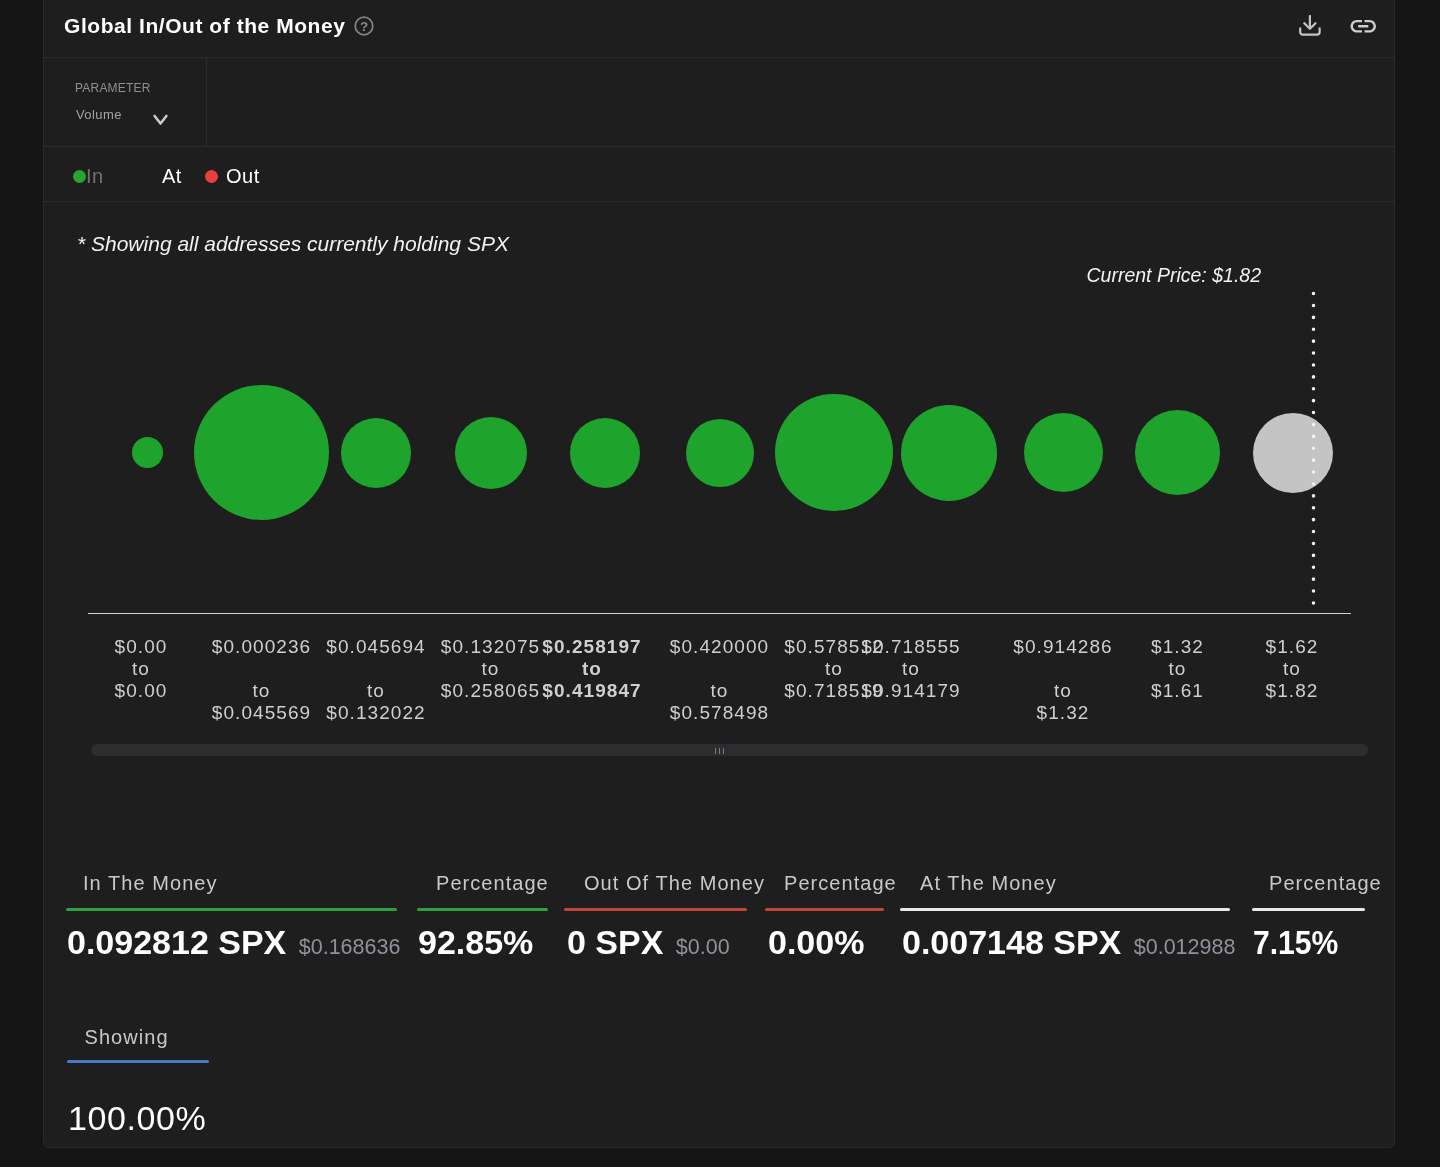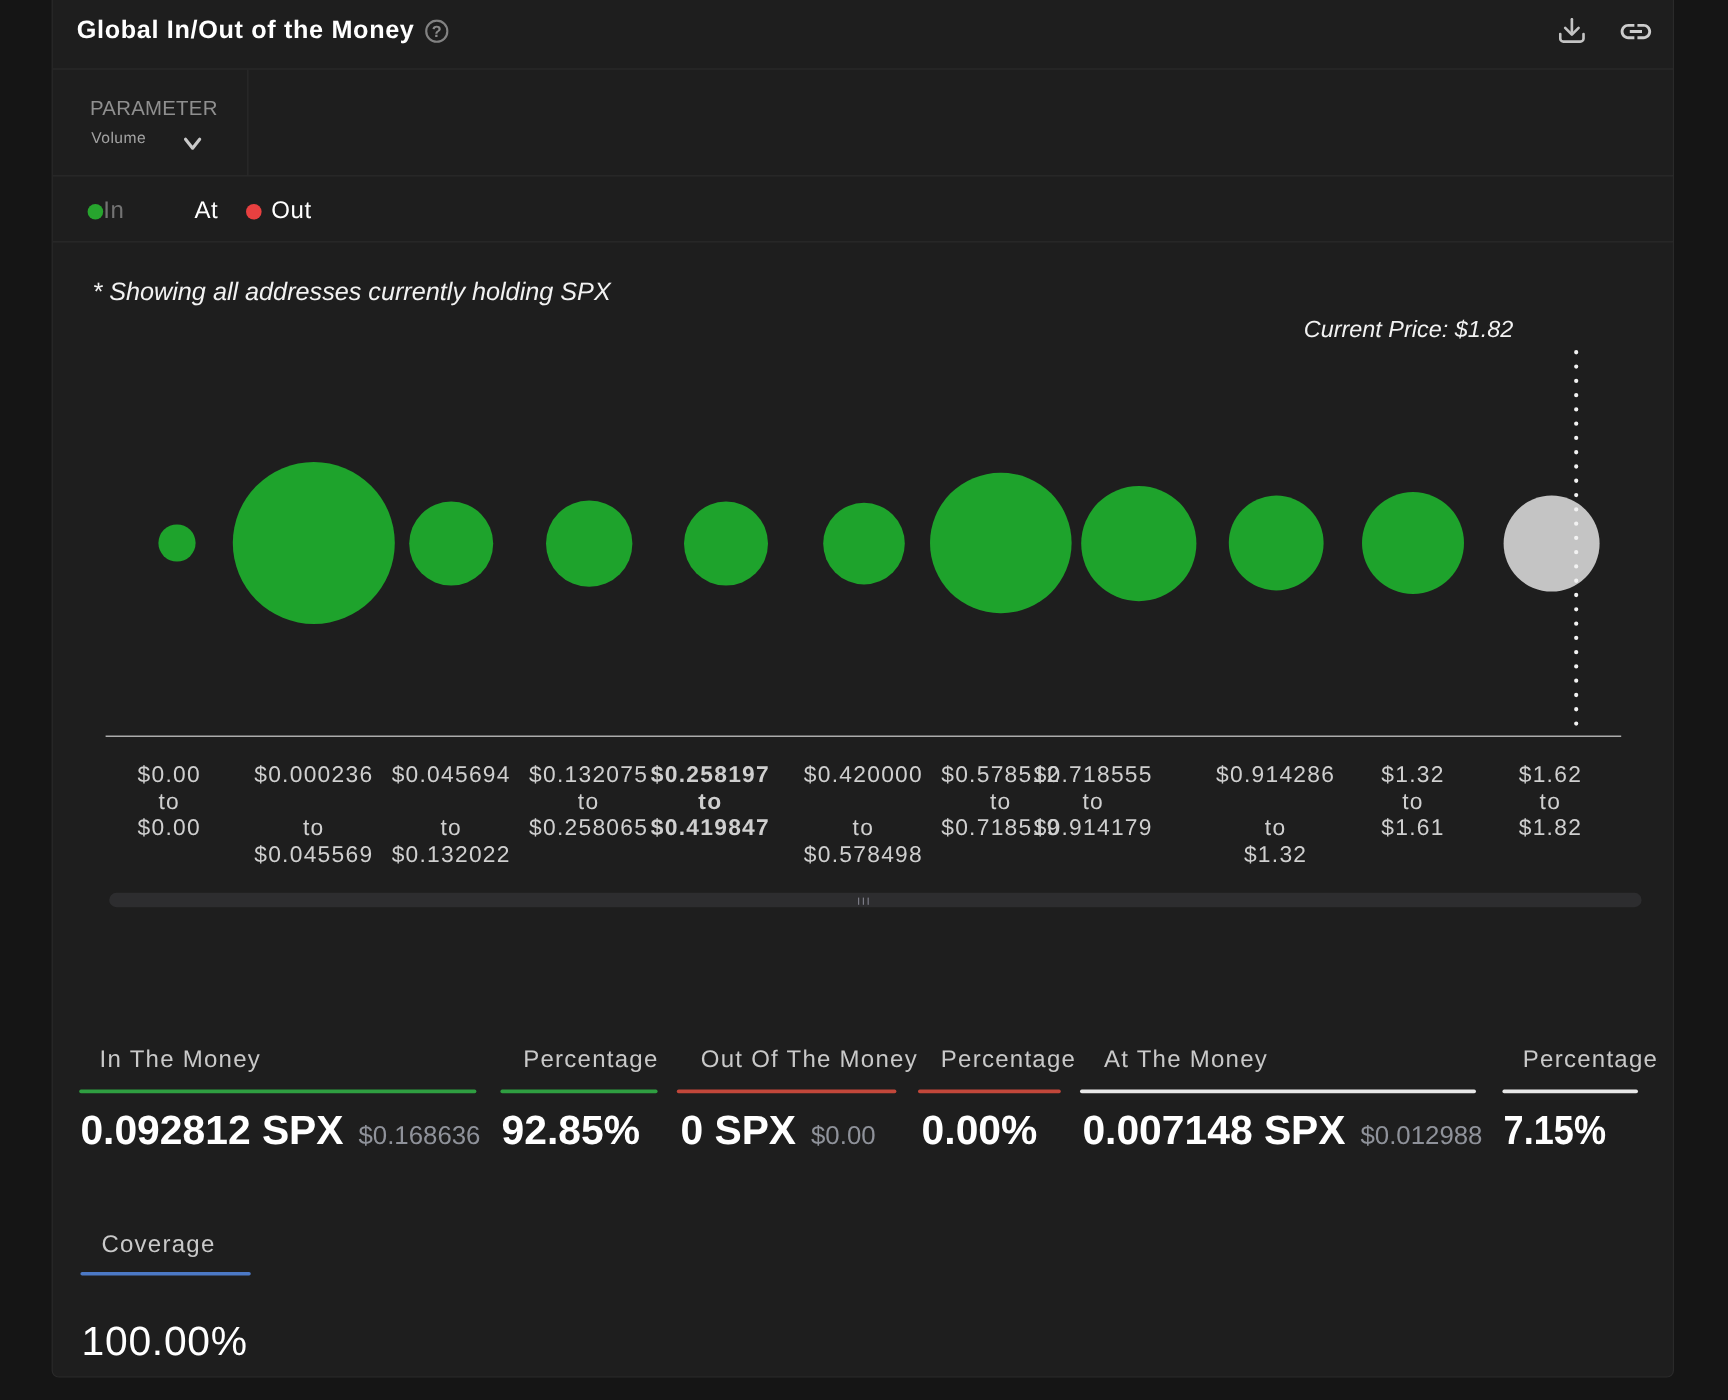--- a/index.html
+++ b/index.html
@@ -31,21 +31,21 @@
   <path d="M5.3 8.2 L10.9 13.8 L16.5 8.2" stroke-linecap="round" stroke-linejoin="round"></path>
   <path d="M1.2 13.4 V17 A2.7 2.7 0 0 0 3.9 19.7 H17.9 A2.7 2.7 0 0 0 20.6 17 V13.4" stroke-linecap="round"></path>
 </svg>
 
 <svg class="abs" style="left:1348px; top:10.5px;" width="30.5" height="30.5" viewBox="0 0 24 24" fill="#cdcdcd">
   <path d="M3.9 12c0-1.71 1.39-3.1 3.1-3.1h4V7H7c-2.76 0-5 2.24-5 5s2.24 5 5 5h4v-1.9H7c-1.71 0-3.1-1.39-3.1-3.1zM8 13h8v-2H8v2zm9-6h-4v1.9h4c1.71 0 3.1 1.39 3.1 3.1s-1.39 3.1-3.1 3.1h-4V17h4c2.76 0 5-2.24 5-5s-2.24-5-5-5z"></path>
 </svg>
 
 <div class="hline" style="left:44px; top:57px; width:1351px;"></div>
 
-<div class="abs" style="left:75px; top:81px; font-size:17px; letter-spacing:0.2px; color:#8f8f8f;">PARAMETER</div>
+<div class="abs" style="left:75px; top:81px; font-size:12px; letter-spacing:0.2px; color:#8f8f8f;">PARAMETER</div>
 <div class="abs" style="left:76px; top:106.5px; font-size:13px; letter-spacing:0.4px; color:#a3a3a3;">Volume</div>
 <svg class="abs" style="left:151.5px; top:113px;" width="17" height="15" viewBox="0 0 17 15" fill="none" stroke="#c9c9c9" stroke-width="2.6" stroke-linecap="round" stroke-linejoin="round">
   <path d="M2.6 3 L8.5 10.5 L14.4 3"></path>
 </svg>
 <div class="vline" style="left:206px; top:58px; height:88px;"></div>
 <div class="hline" style="left:44px; top:146px; width:1351px;"></div>
 
 <div class="abs" style="left:72.5px; top:169.5px; width:13px; height:13px; border-radius:50%; background:#27a52e;"></div>
 <div class="abs" style="left:86px; top:165px; font-size:20px; letter-spacing:0.5px; color:#737373;">In</div>
 <div class="abs" style="left:162px; top:165px; font-size:20px; letter-spacing:0.5px; color:#fff;">At</div>
@@ -108,15 +108,15 @@
 <div class="sval" style="left:768px; top:922.5px;text-align:center;">0.00%</div>
 
 <div class="slab" style="left:902px; top:872px;">At The Money</div>
 <div class="uline" style="left:900px; top:908px; width:330px; background:#e8e8e8;"></div>
 <div class="sval" style="left:902px; top:922.5px;">0.007148 SPX <span class="ssub">$0.012988</span></div>
 
 <div class="slab" style="left:1251px; top:872px;">Percentage</div>
 <div class="uline" style="left:1252px; top:908px; width:113px; background:#e8e8e8;"></div>
 <div class="sval" style="left:1253px; top:922.5px; transform-origin:0 0; transform:scaleX(0.885);">7.15%</div>
 
-<div class="slab" style="left:66.5px; top:1026px;">Coverage</div>
+<div class="slab" style="left:66.5px; top:1026px;">Showing</div>
 <div class="uline" style="left:67px; top:1060px; width:142px; background:#4c79c6;"></div>
 <div class="sval" style="left:68px; top:1075px; font-weight:normal; letter-spacing:0.6px;margin-top:24px;">100.00%</div>
 
 </body></html>

